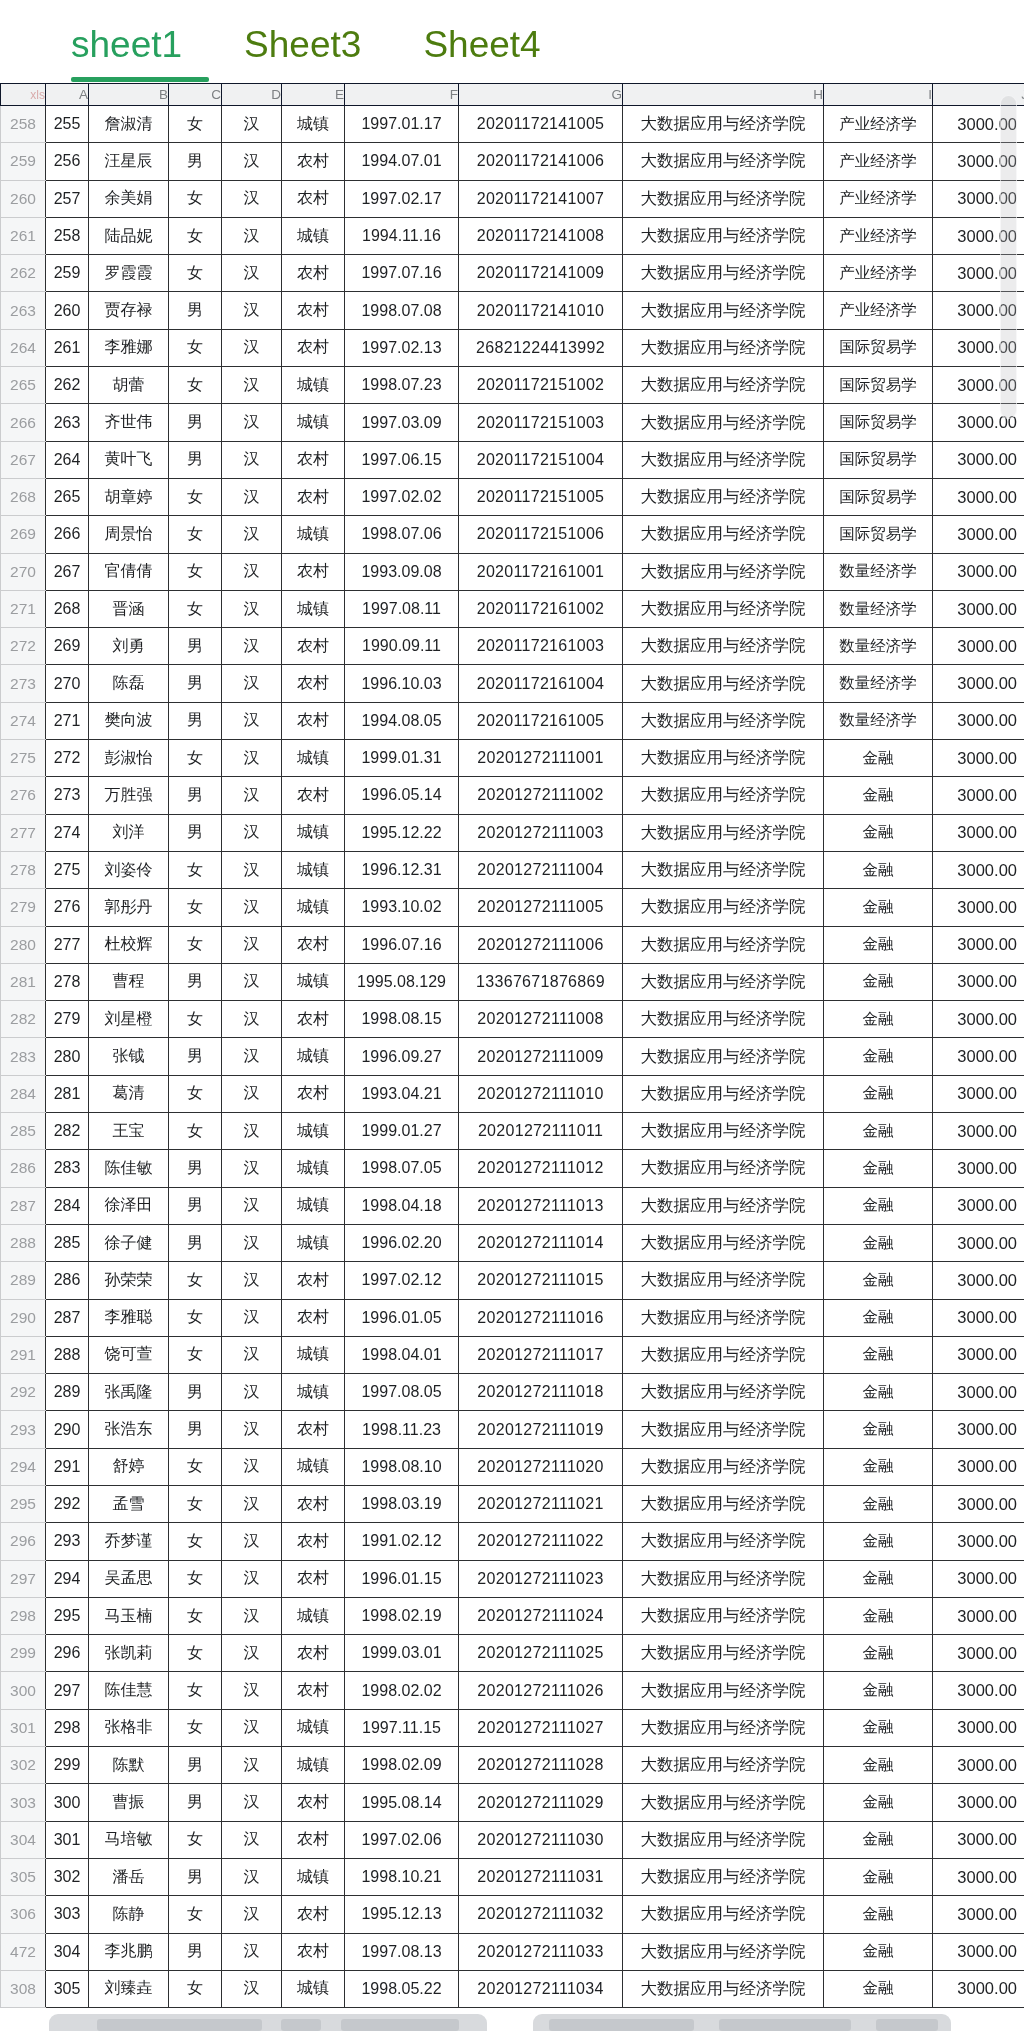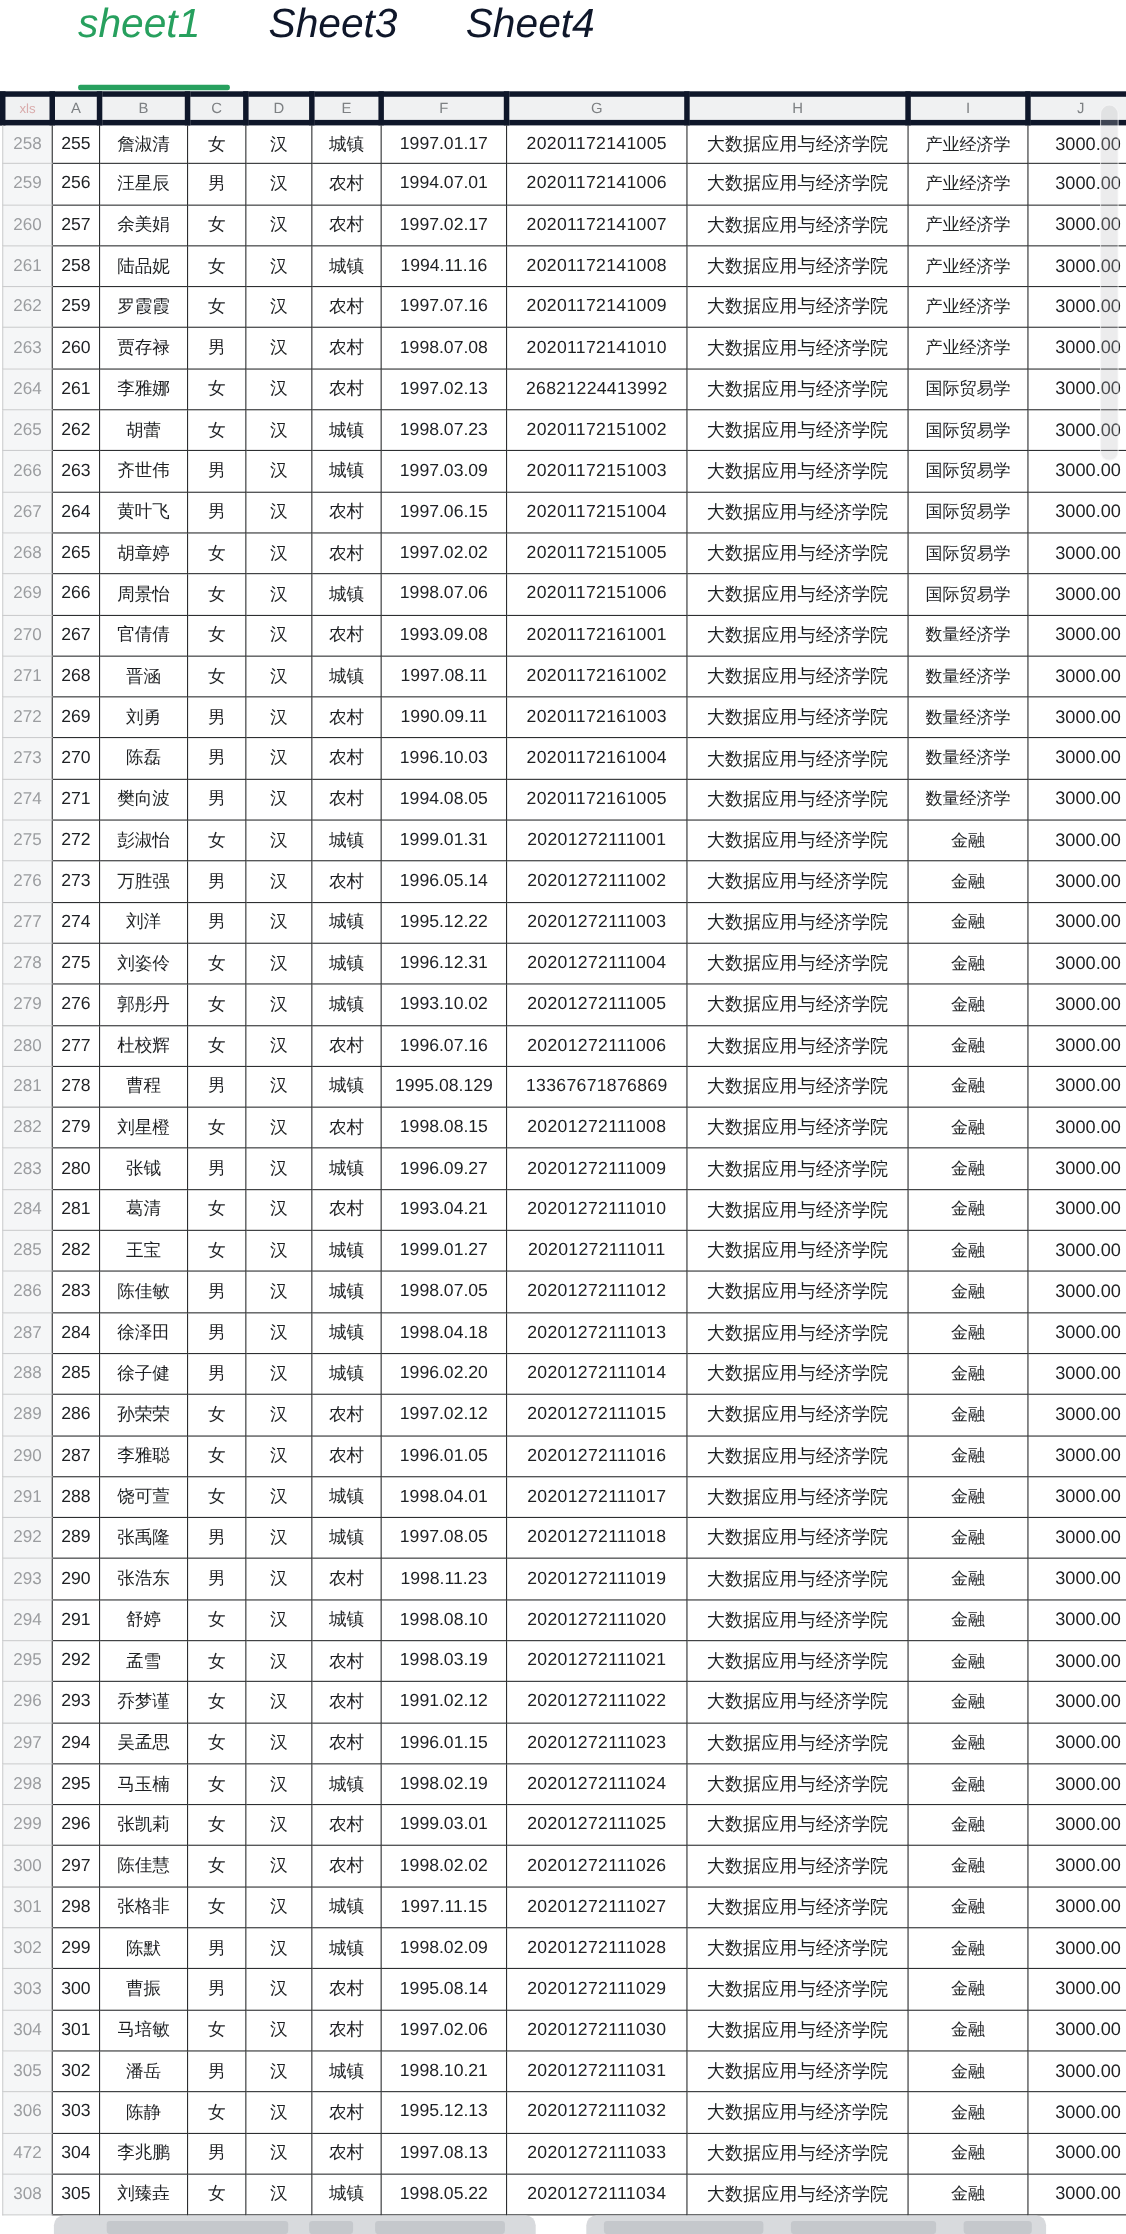--- a/index.html
+++ b/index.html
@@ -4,40 +4,40 @@
 <style>
   html,body{margin:0;padding:0;}
   body{
     width:1024px;height:2031px;position:relative;overflow:hidden;
     background:#ffffff;
     font-family:"Liberation Sans","DejaVu Sans",sans-serif;
   }
   
   .tabbar{
     position:absolute;top:0;left:0;width:1024px;height:90px;
-    background:#ffffff;display:flex;align-items:flex-start;
-    padding-left:71px;gap:62px;box-sizing:border-box;font-style:italic;
+    background:#ffffff;display:flex;align-items:center;
+    padding-left:71px;gap:62px;box-sizing:border-box;
   }
   .tab{
-    font-size:37px;line-height:1.15;color:#0f172a;
+    font-size:37px;line-height:1.15;color:#4d7c0f;
     padding-top:1px;white-space:nowrap;
   }
   .tab.active{color:#27a05e;}
   .tab-underline{
     position:absolute;left:71px;top:77px;width:138px;height:5px;
     background:#27a05e;border-radius:2px;
   }
   
   table.sheet{
     position:absolute;top:83px;left:0;border-collapse:collapse;
     table-layout:fixed;width:1028px;
   }
   table.sheet th{
-    height:21px;background:#f0f1f2;border:5px solid #0f172a;
-    color:#7d8083;font-size:13.5px;font-weight:400;text-align:center;
+    height:21px;background:#f0f1f2;border:1px solid #0f172a;
+    color:#7d8083;font-size:13.5px;font-weight:400;text-align:right;
     padding:0;overflow:hidden;white-space:nowrap;
   }
   table.sheet th.corner{color:#d9abab;font-size:12px;}
   table.sheet tbody tr{height:37.3px;}
   td.rownum{
     background:#f5f6f7;color:#9b9da0;font-size:15.5px;text-align:center;
     border:1px solid #cbcccE;border-right:1.5px solid #2d2f31;
     padding:0;white-space:nowrap;overflow:hidden;
   }
   td.data{

